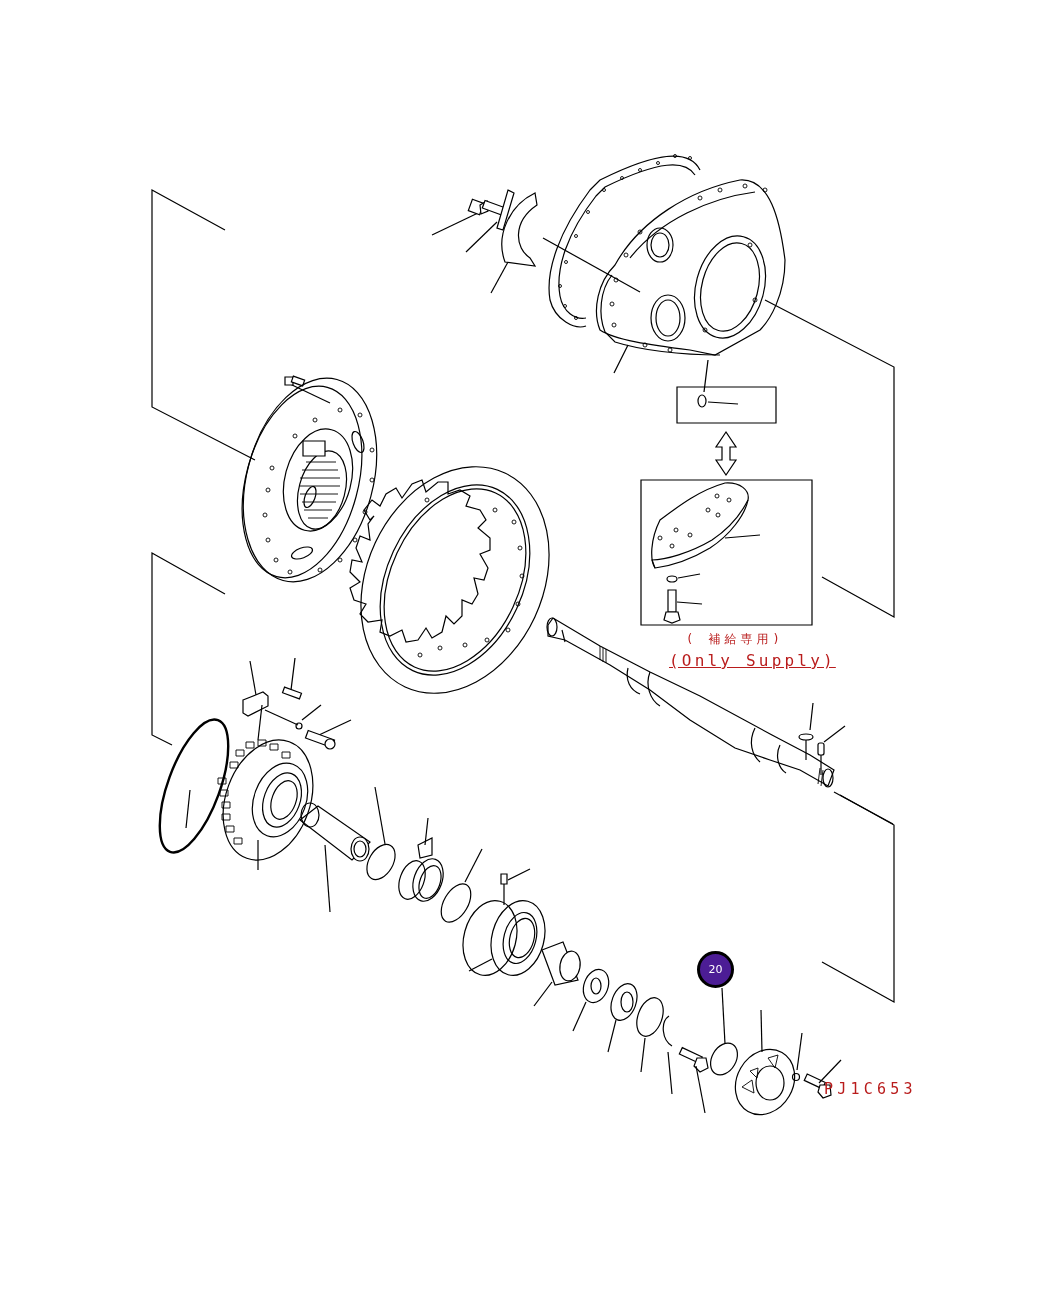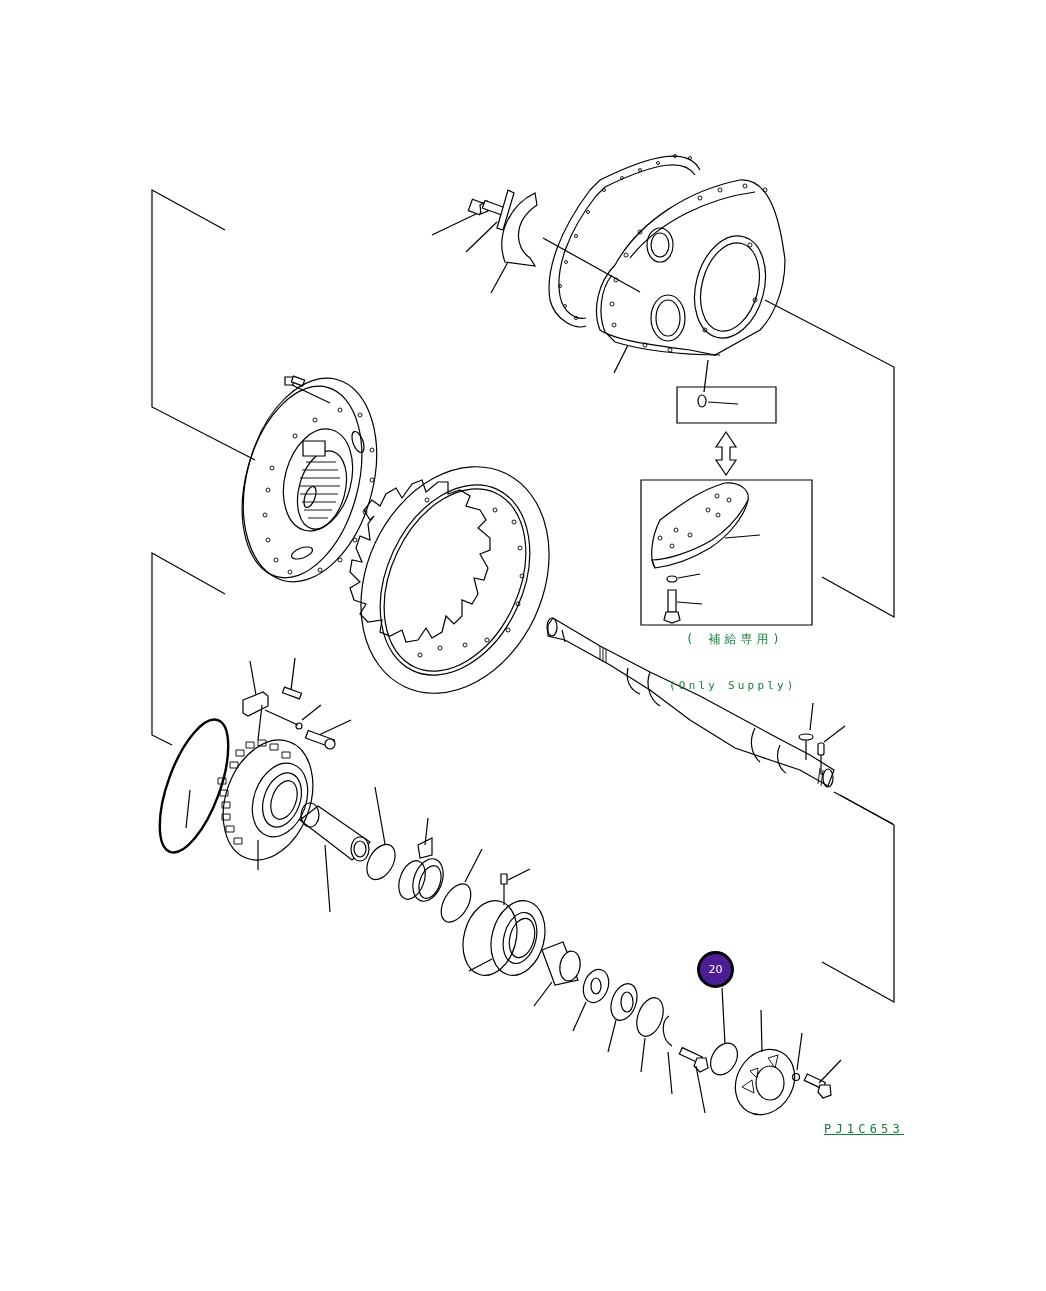--- a/index.html
+++ b/index.html
@@ -3,24 +3,24 @@
 <meta charset="utf-8">
 <style>
   html, body { margin: 0; padding: 0; background: #ffffff; }
   body { width: 1046px; height: 1291px; position: relative; overflow: hidden; font-family: "DejaVu Sans Mono", monospace; }
   #diagram { position: absolute; left: 0; top: 0; width: 1046px; height: 1291px; }
   svg * { vector-effect: non-scaling-stroke; }
   .ln { stroke: #000; stroke-width: 1.2; fill: none; }
   .lnf { stroke: #000; stroke-width: 1.2; fill: #fff; }
   .thin { stroke: #000; stroke-width: 0.9; fill: none; }
   .thick { stroke: #000; stroke-width: 2.4; fill: none; }
-  .caption { position: absolute; font-family: "DejaVu Sans Mono", monospace; font-size: 12px; color: #15803d; letter-spacing: 3px; white-space: nowrap; }
+  .caption { position: absolute; font-family: "DejaVu Sans Mono", monospace; font-size: 12px; color: #b91c1c; letter-spacing: 3px; white-space: nowrap; }
   #cap-jp { left: 686px; top: 631px; font-size: 12px; letter-spacing: 4px; }
-  #cap-en { left: 669px; top: 679px; font-size: 11px; letter-spacing: 3.2px; }
-  #drawing-code { left: 824px; top: 1122px; font-size: 12px; letter-spacing: 4.2px; text-decoration: underline; }
+  #cap-en { left: 669px; top: 651px; font-size: 16px; letter-spacing: 3.2px; text-decoration: underline; }
+  #drawing-code { left: 824px; top: 1080px; font-size: 15px; letter-spacing: 4.2px; }
   #callout { position: absolute; left: 697px; top: 951px; width: 37px; height: 37px; border-radius: 50%; background: #158c15; border: 3px solid #000; box-sizing: border-box; display: flex; align-items: center; justify-content: center; cursor: pointer; }
   #callout span { color: #fff; font-family: "DejaVu Sans", sans-serif; font-size: 11px; }
 </style>
 </head>
 <body>
 
 <svg id="diagram" viewBox="0 0 1046 1291" xmlns="http://www.w3.org/2000/svg">
 
   <g>
     <polyline class="ln" points="225,230 152,190 152,407 255,460"></polyline>

